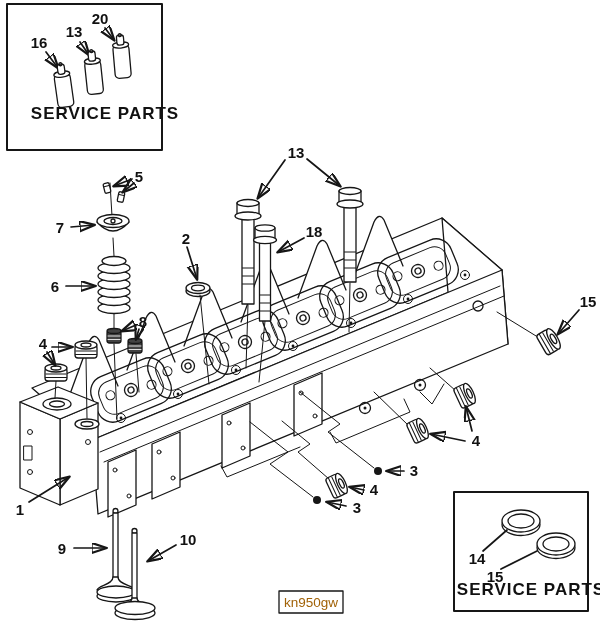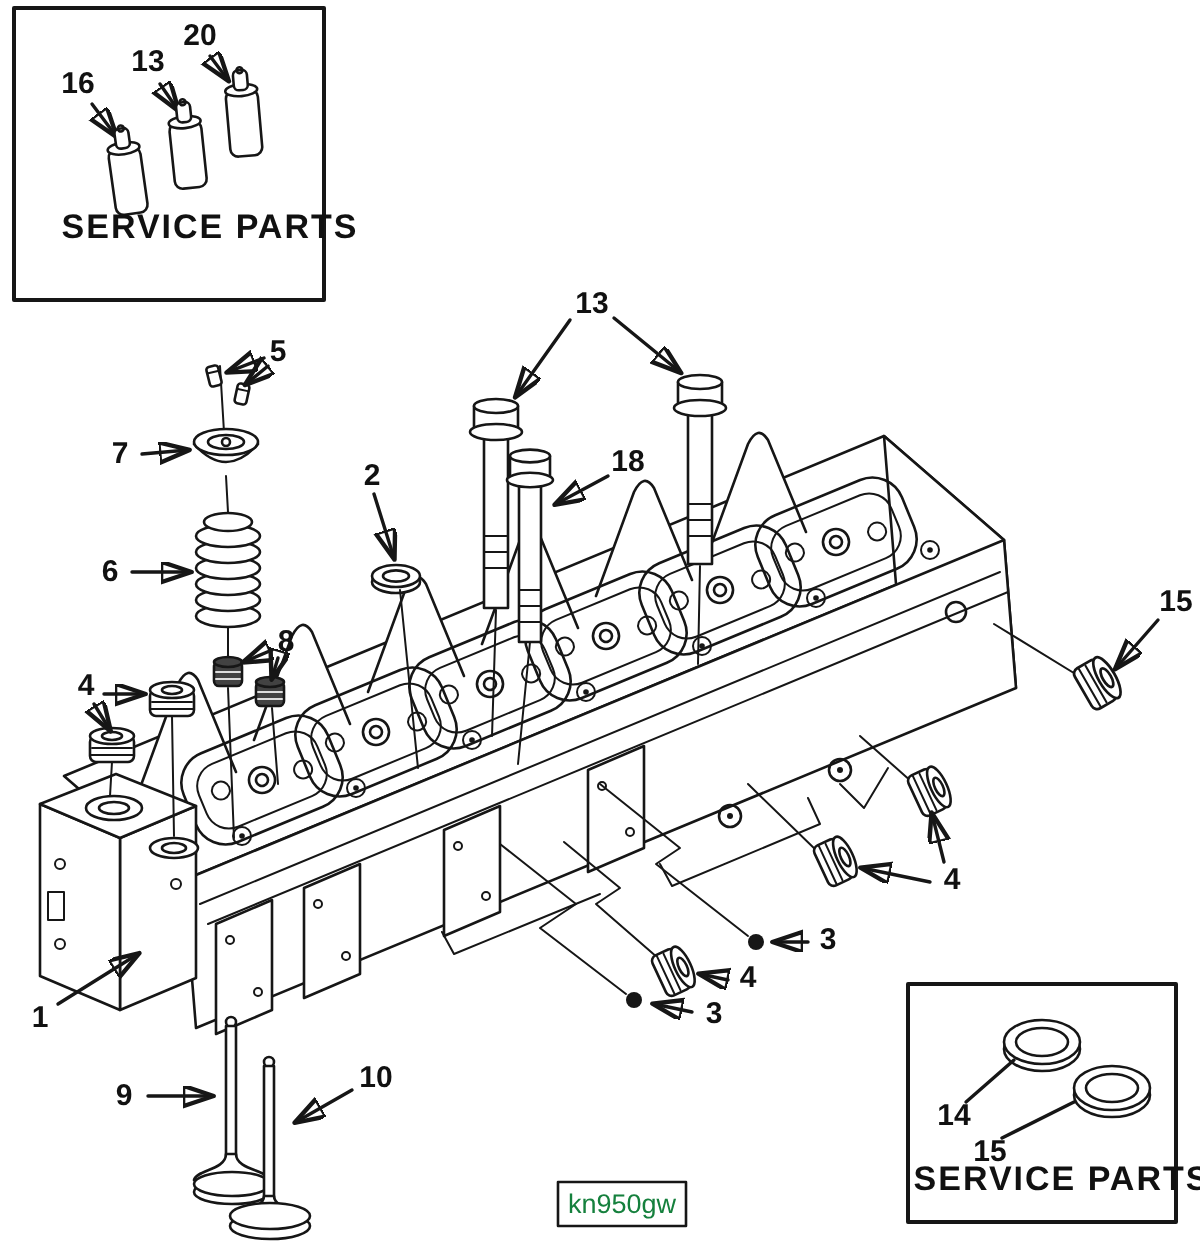--- a/index.html
+++ b/index.html
@@ -11,21 +11,21 @@
   svg .dk{fill:#161616;stroke:none;}
   svg .seal{fill:#424242;}
   svg .ridge{stroke:#dddddd;stroke-width:1;}
   svg .thin{stroke-width:1;}
   svg .thick{stroke-width:2;}
   svg .arrow{stroke-width:1.7;}
   .co{position:absolute;transform:translate(-50%,-50%);font-weight:700;font-size:15px;
       color:#111;line-height:1;white-space:nowrap;}
   .sp{position:absolute;transform:translate(-50%,-50%);font-weight:700;font-size:17px;
       letter-spacing:1px;color:#111;white-space:nowrap;padding-left:24px;}
-  .figcode{position:absolute;transform:translate(-50%,-50%);font-size:13.5px;color:#15803d;
+  .figcode{position:absolute;transform:translate(-50%,-50%);font-size:13.5px;color:#a16207;
       white-space:nowrap;}
 </style>
 </head>
 <body>
 
 <div class="stage">
 
 <svg width="600" height="626" viewBox="0 0 600 626">
   <defs>
     <marker id="ah" markerWidth="11" markerHeight="9" refX="8.5" refY="3" orient="auto">

